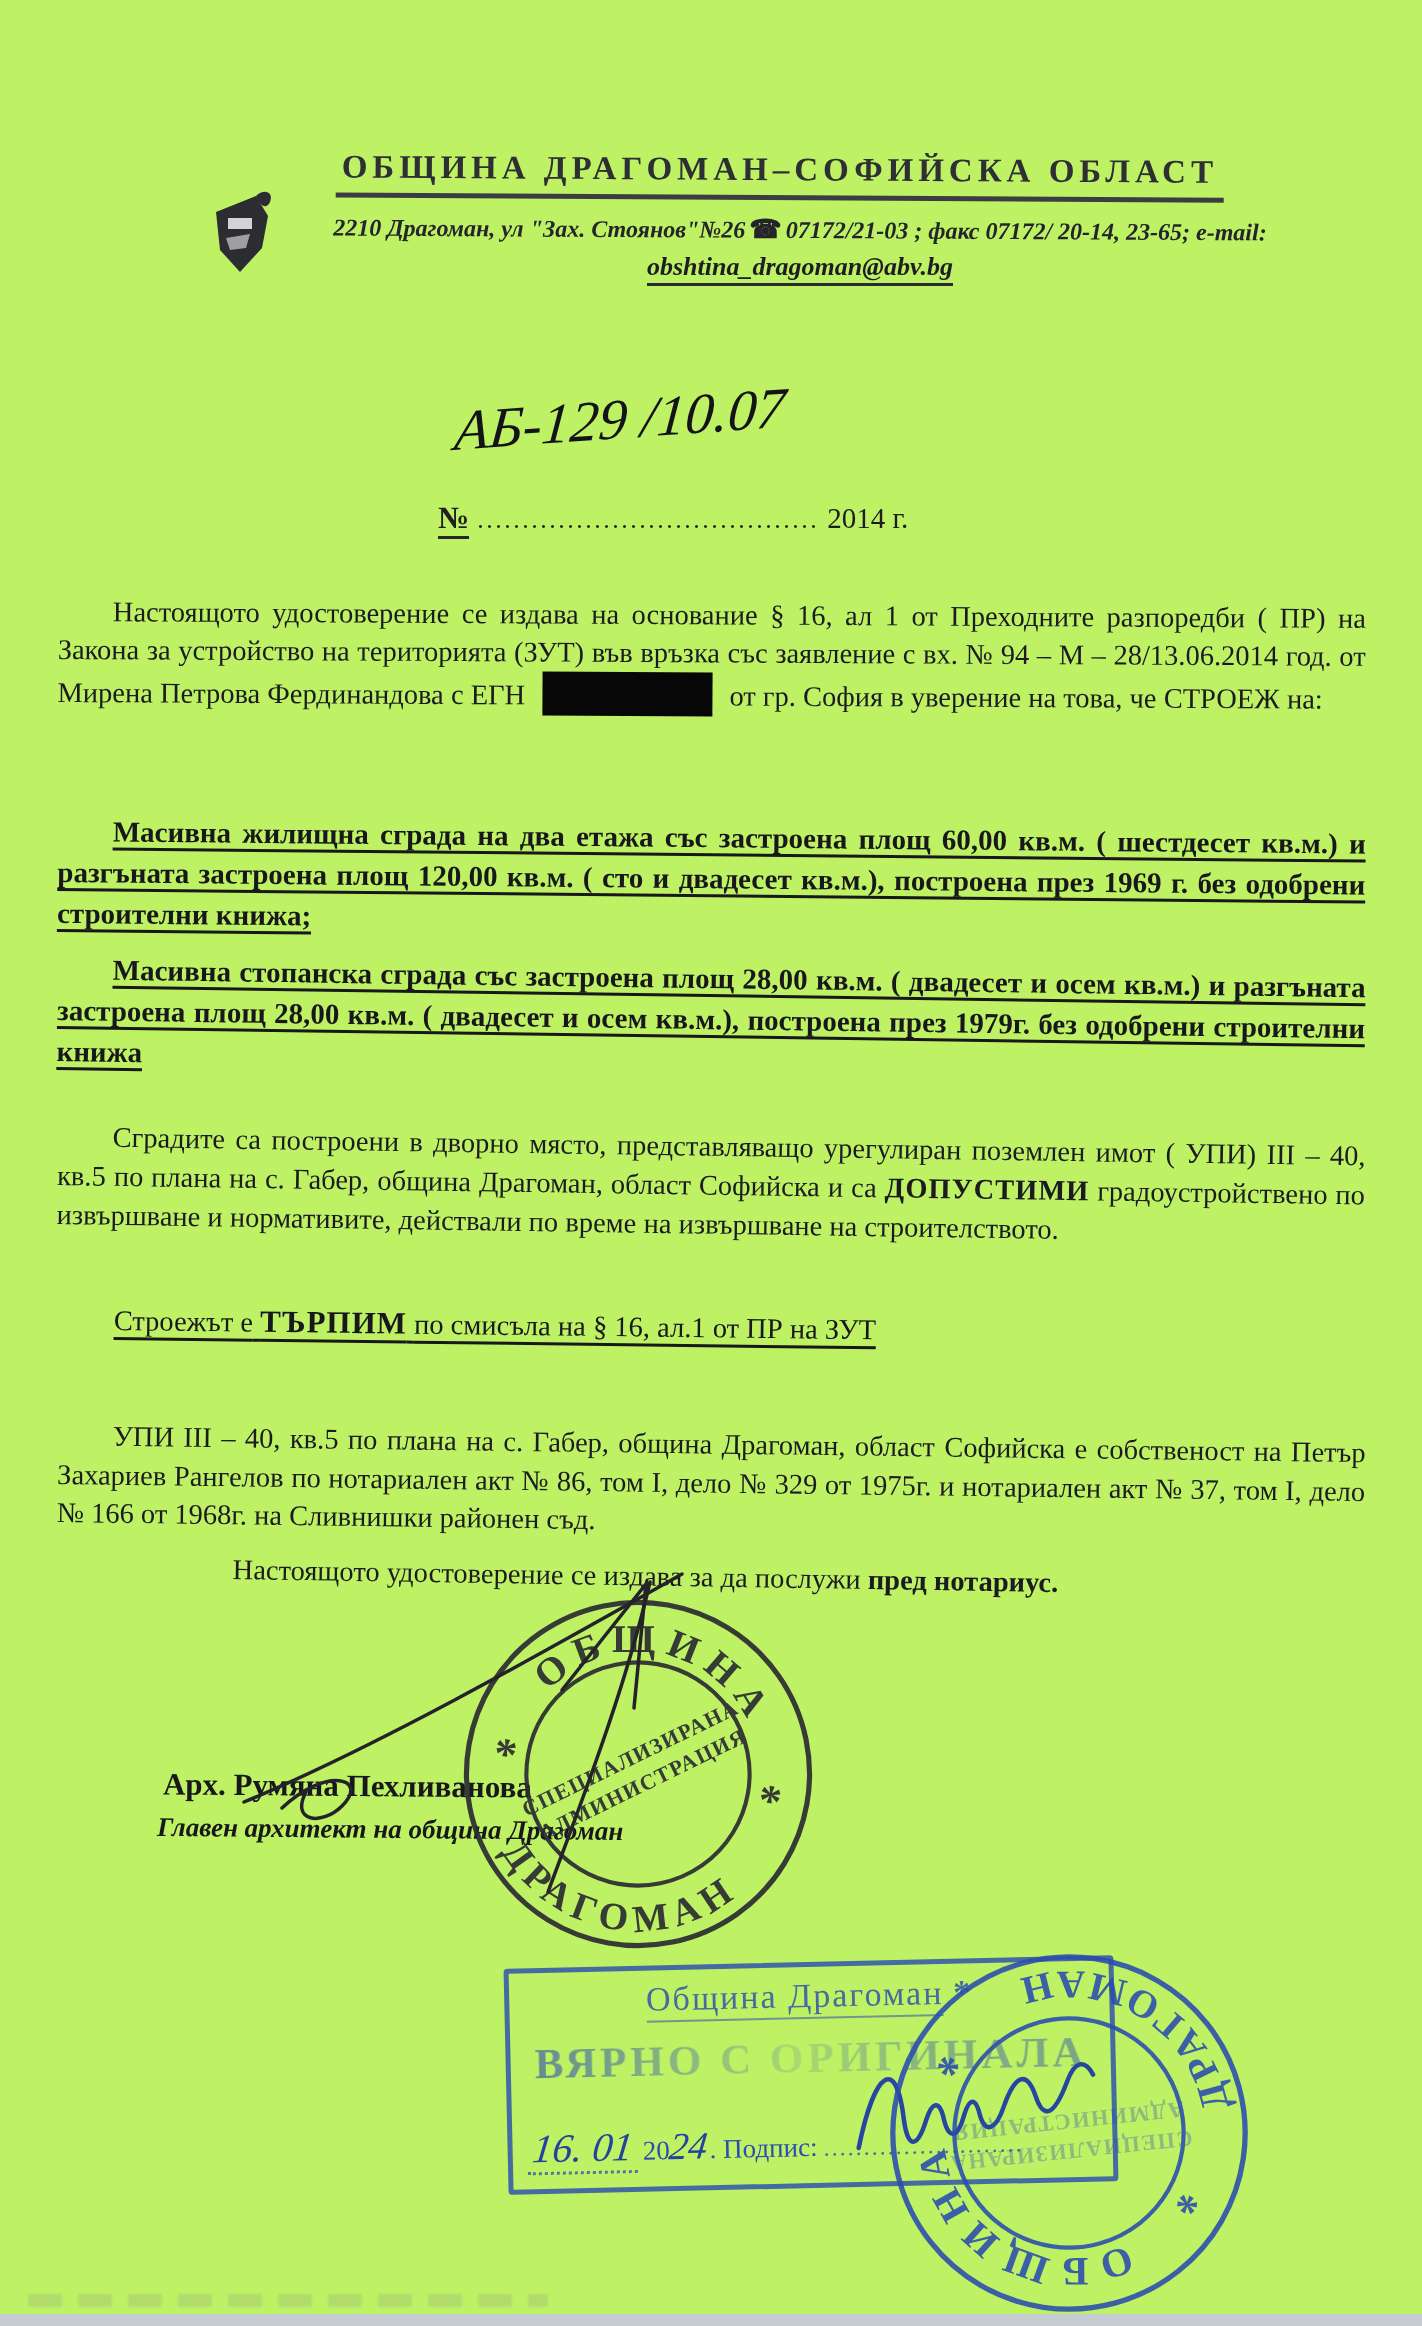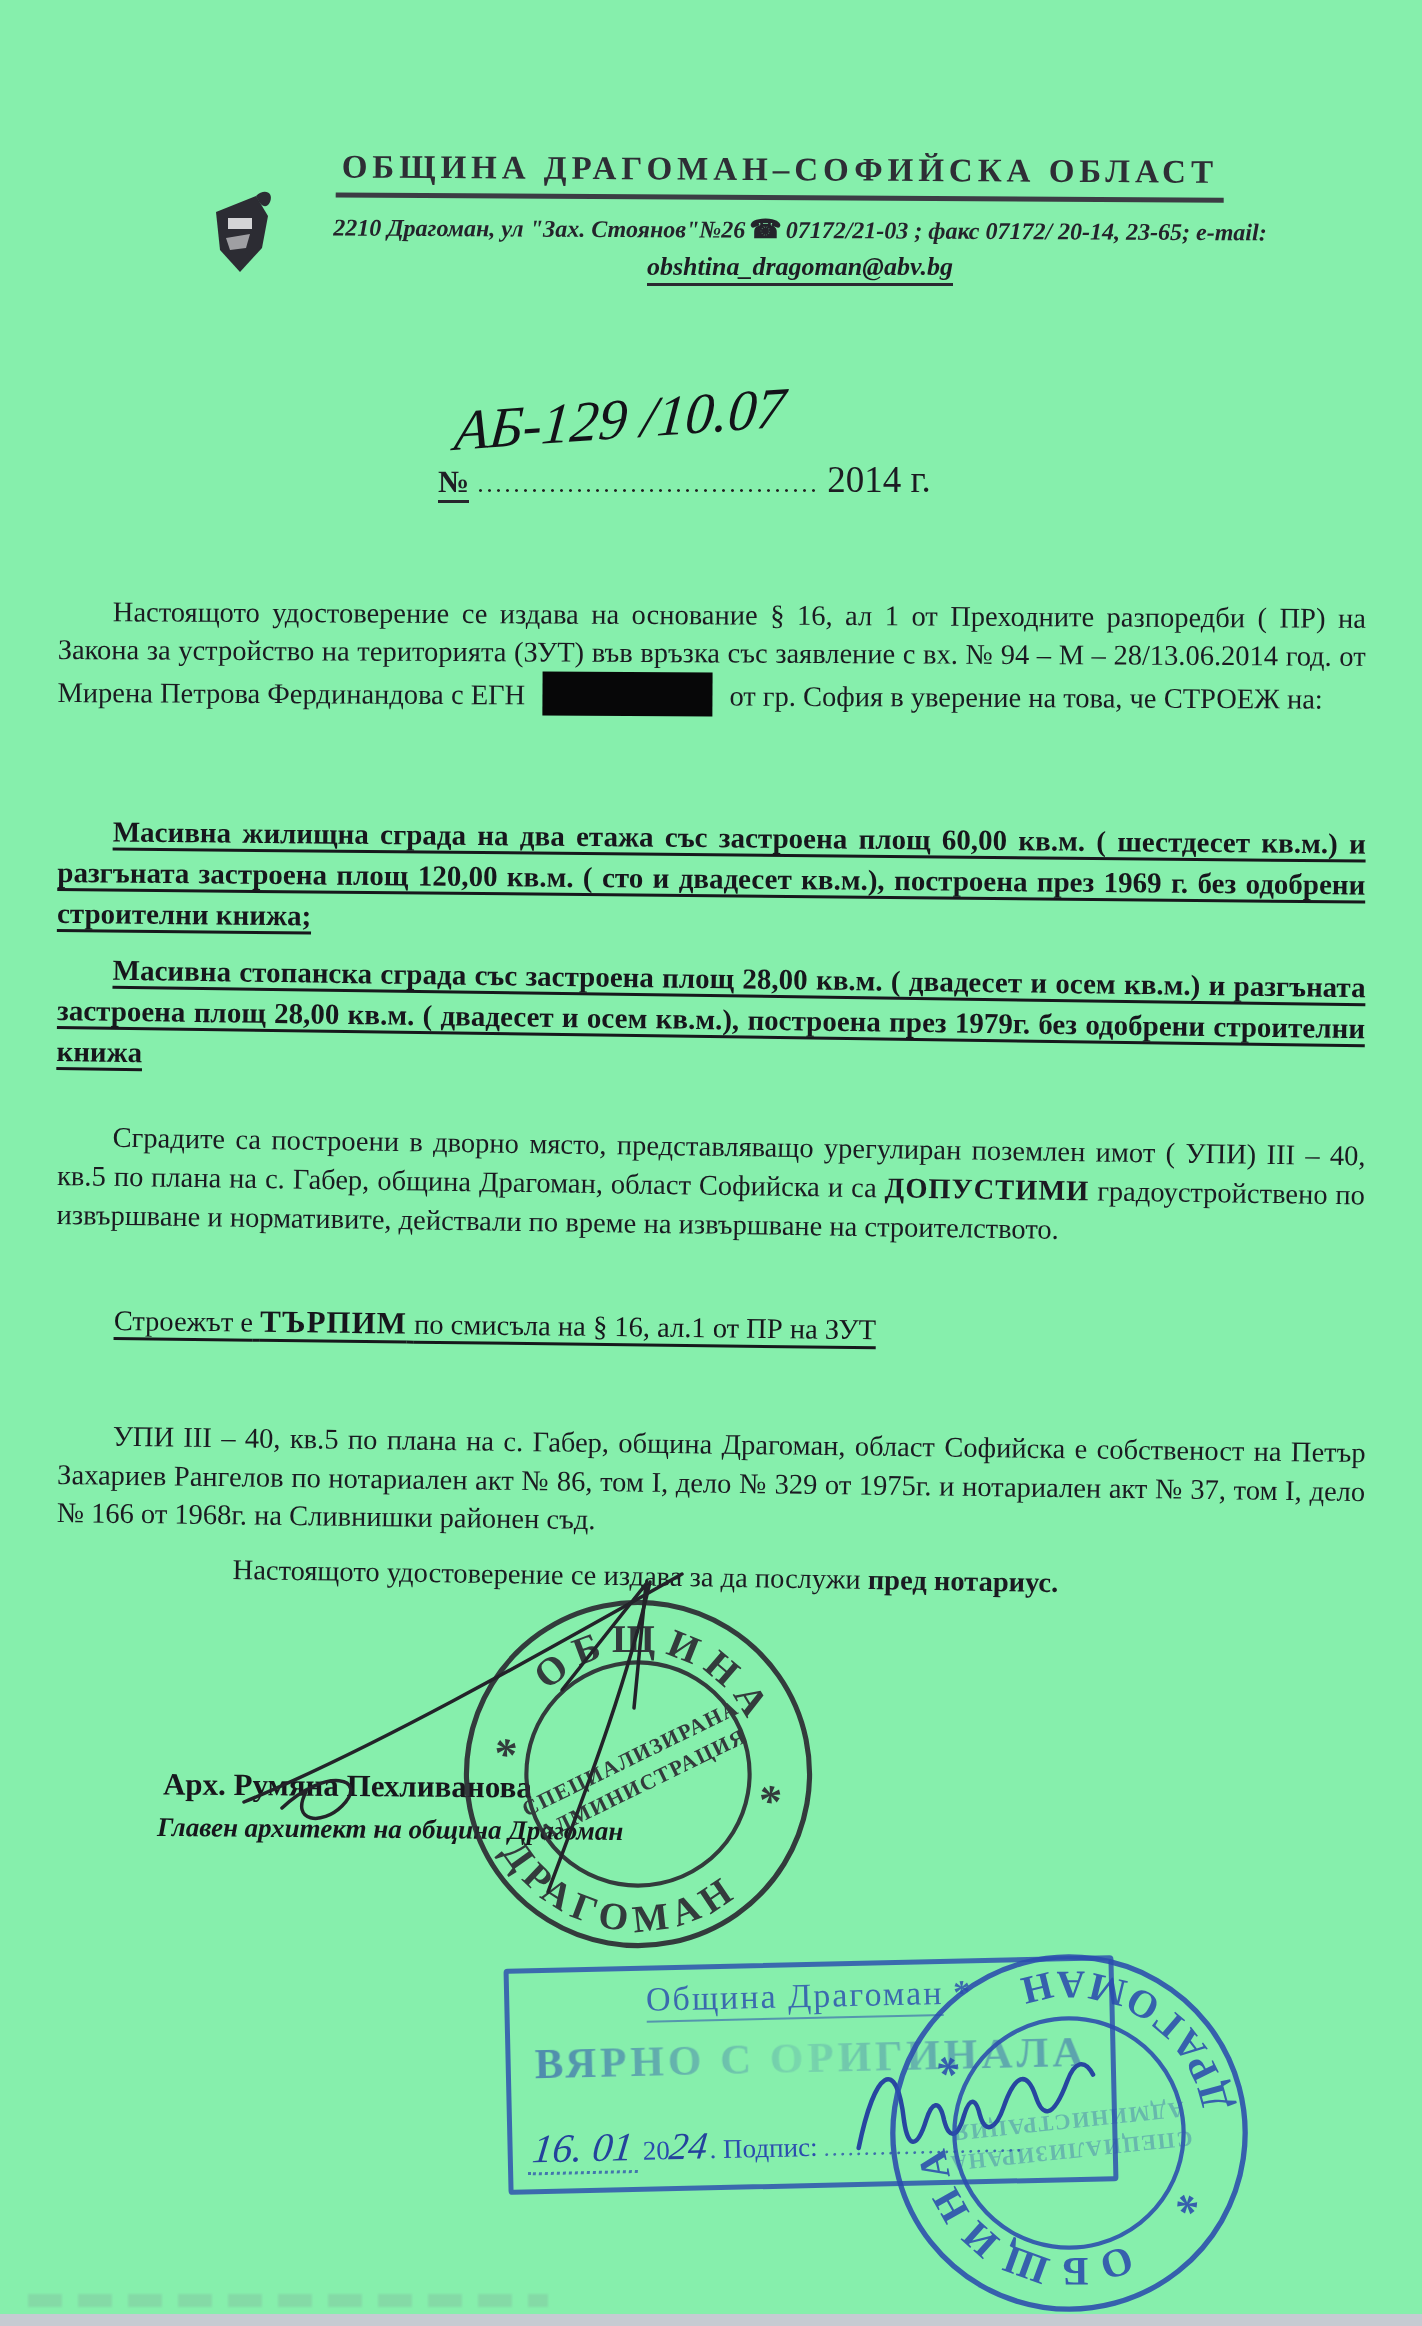--- a/index.html
+++ b/index.html
@@ -1,35 +1,35 @@
 <!DOCTYPE html>
 <html><head>
 <meta charset="utf-8">
 <style>
   html,body{margin:0;padding:0;background:#e8e8e8;}
   .page{
     position:relative; width:1422px; height:2326px; margin:0 auto;
-    background:#86efac; overflow:hidden;
+    background:#bef264; overflow:hidden;
     font-family:"Liberation Serif","DejaVu Serif",serif; color:#1f1f24;
   }
   
   .emblem{position:absolute;left:208px;top:188px;width:70px;height:90px;}
   .org-title-wrap{position:absolute;left:270px;top:148px;width:1020px;text-align:center;transform:rotate(.35deg);transform-origin:left top;}
   .org-title{display:inline-block;font-size:33px;font-weight:bold;letter-spacing:5px;color:#2e2e35;
     border-bottom:5px solid #3c3c44;padding:0 6px 7px;}
   .addr{position:absolute;left:300px;top:214px;width:1000px;text-align:center;font-size:24px;font-weight:bold;font-style:italic;color:#24242b;transform:rotate(.3deg);}
   .addr .ph{font-style:normal;font-size:26px;padding:0 4px;}
   .email{position:absolute;left:300px;top:252px;width:1000px;text-align:center;font-size:26px;font-weight:bold;font-style:italic;color:#1d1d23;}
   .email span{border-bottom:3px solid #2a2a31;padding-bottom:2px;text-align:center;}
   
   .doc-title{position:absolute;left:330px;top:388px;width:640px;text-align:center;font-size:37px;font-weight:bold;letter-spacing:13px;color:#222228;}
   .num-line{position:absolute;left:438px;top:458px;display:flex;align-items:baseline;gap:8px;}
   .num-line .no{font-size:31px;font-weight:bold;border-bottom:3px solid #26262c;}
   .num-line .dots{font-size:26px;letter-spacing:2.5px;color:#222;}
-  .num-line .yr{font-size:37px;color:#1c1c22;}
+  .num-line .yr{font-size:29px;color:#1c1c22;margin-top:44px;}
   .num-hand{position:absolute;left:452px;top:398px;font-size:57px;font-style:italic;color:#131318;
     transform:rotate(-4deg) skewX(-9deg);transform-origin:left bottom;white-space:nowrap;}
   
   .para{position:absolute;left:58px;width:1308px;font-size:28.5px;line-height:38px;text-align:justify;color:#1b1b21;transform-origin:left top;}
   .para .indent{display:inline-block;width:55px;}
   .p-intro{top:564px;transform:rotate(.3deg);}
   .egn-box{display:inline-block;width:170px;height:44px;background:#070708;vertical-align:-11px;margin:0 10px;}
   .p-bold{font-weight:bold;font-size:29px;line-height:41px;text-decoration:underline;text-decoration-thickness:3px;text-underline-offset:6px;color:#17171c;}
   .p-b1{top:782px;transform:rotate(.55deg);}
   .p-b2{top:920px;transform:rotate(.8deg);}

